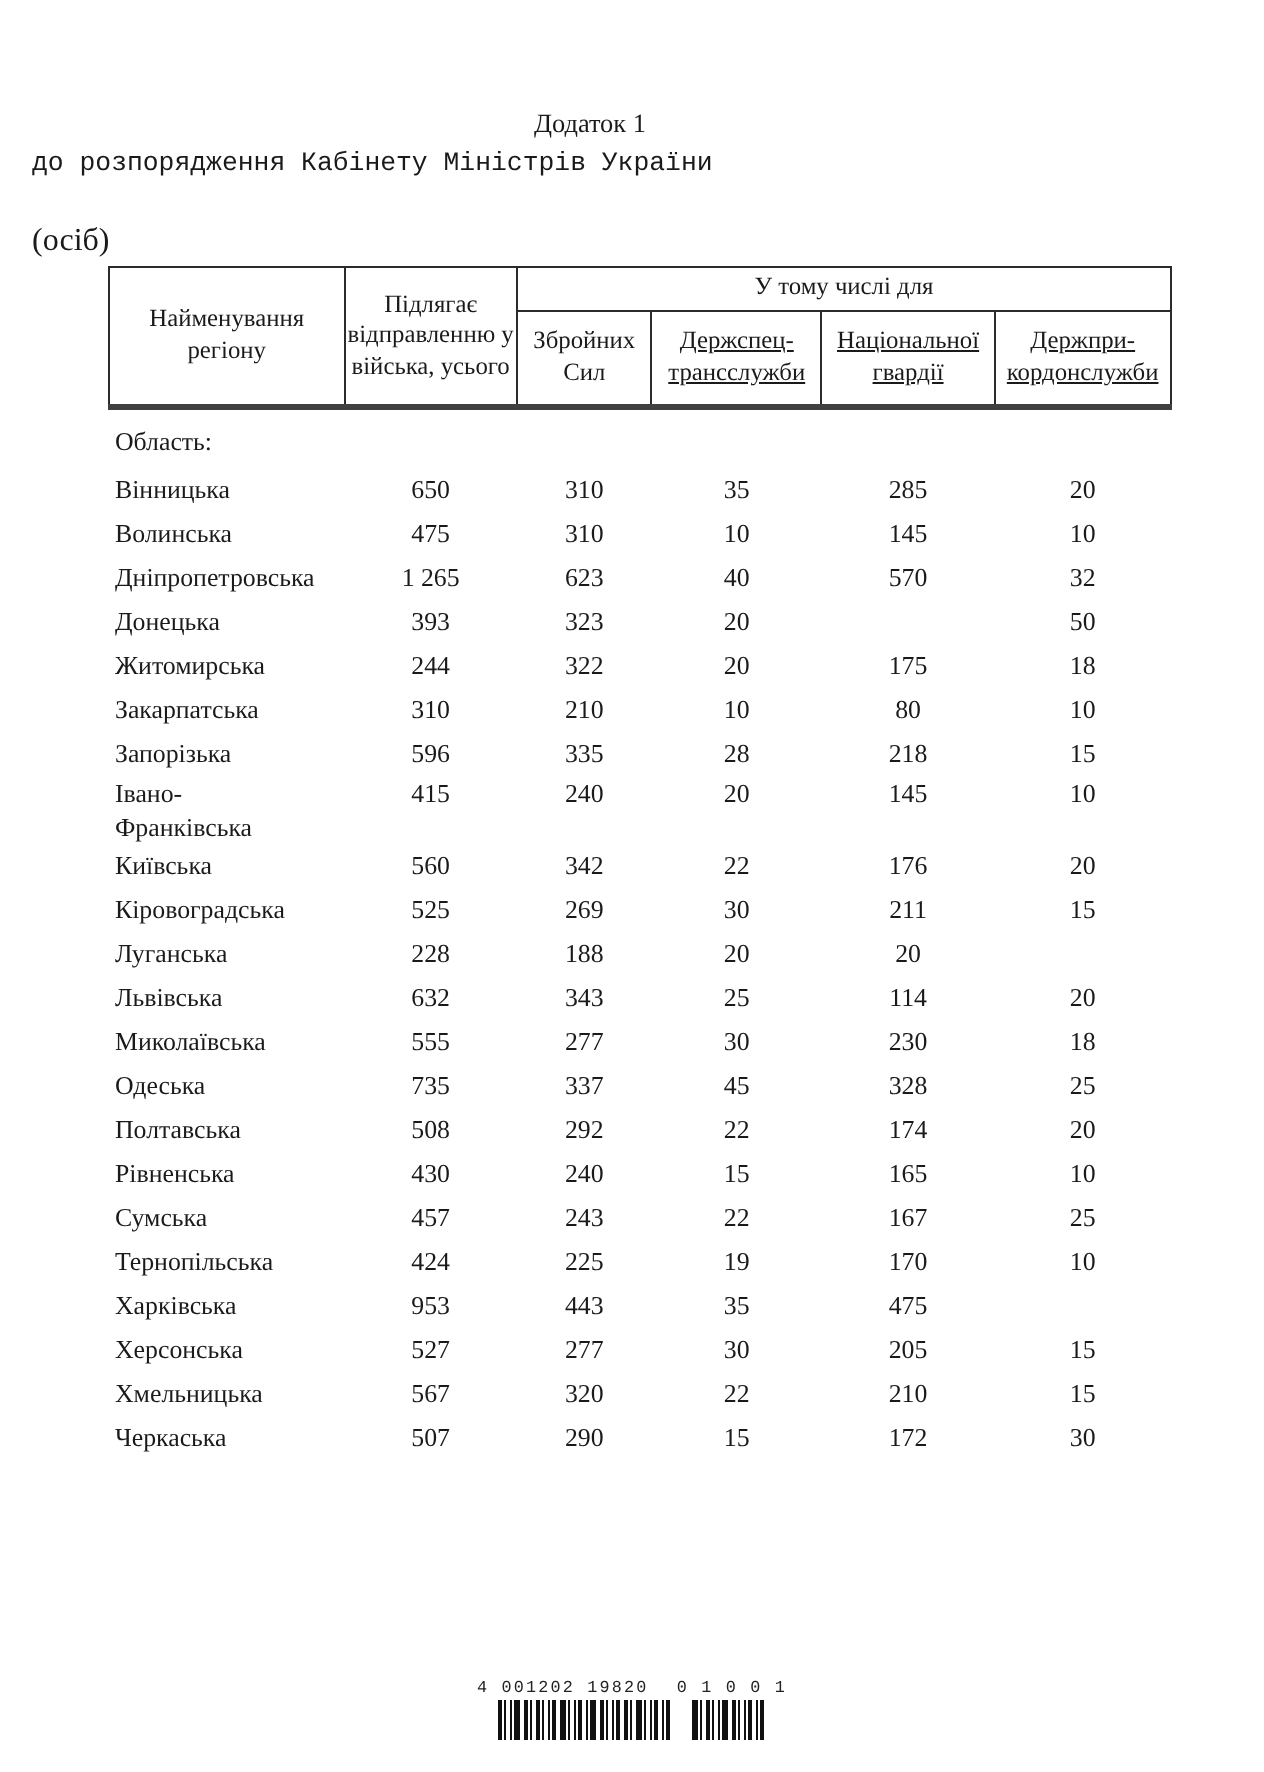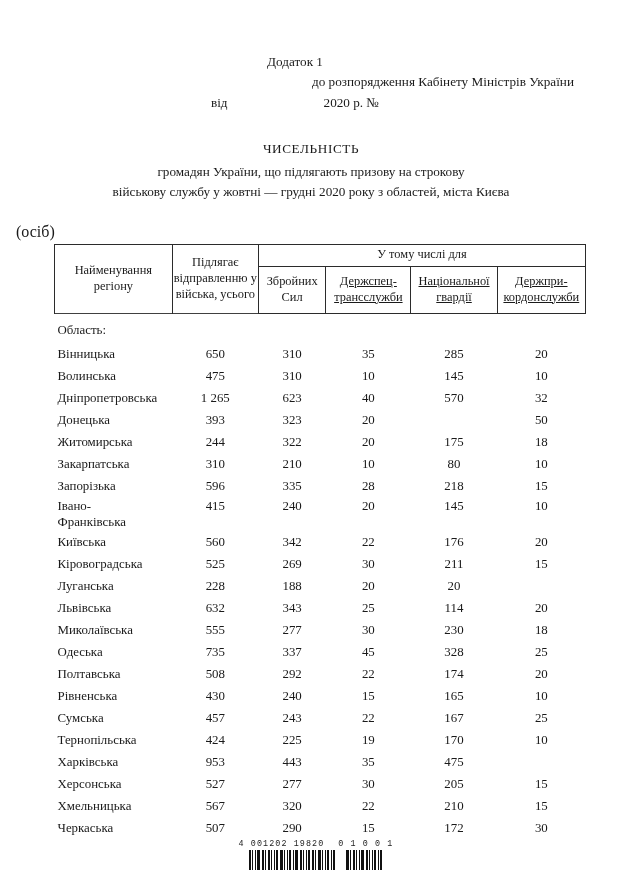--- a/index.html
+++ b/index.html
@@ -27,22 +27,23 @@
     margin-top: 36px;
     padding-right: 42px;
     text-align: center;
     font-size: 13.2px;
     line-height: 1.52;
   }
   .doc-header .line-appendix {
     text-align: center;
   }
   .doc-header .line-order {
-    text-align: right;
+    text-align: left;
     white-space: nowrap;
+    font-family: Liberation Mono, monospace;
   }
   .line-date {
     display: flex;
     justify-content: center;
     gap: 96px;
     margin-top: 1px;
   }
 
   
   .title-block {
@@ -137,21 +138,21 @@
   }
   tbody tr.section td {
     padding-top: 6px;
     padding-bottom: 2px;
   }
   tbody tr.tall td {
     vertical-align: top;
     height: 34px;
   }
   .hrule-top {
-    border-top: 1px solid #404040;
+    border-top: 3px solid #404040;
   }
 
   
   .barcode-area {
     position: absolute;
     left: 0;
     right: 0;
     bottom: 16px;
     display: flex;
     flex-direction: column;
@@ -182,31 +183,22 @@
   }
 </style>
 </head>
 <body>
 
 <div class="page">
 
   <div class="doc-header">
     <div class="line-appendix">Додаток 1</div>
     <div class="line-order">до розпорядження Кабінету Міністрів України</div>
-    <div class="line-date">
-      <span>від</span>
-      <span>2020 р. №</span>
-    </div>
   </div>
 
-  <div class="title-block">
-    <div class="title-main">ЧИСЕЛЬНІСТЬ</div>
-    <div class="title-sub">громадян України, що підлягають призову на строкову</div>
-    <div class="title-sub">військову службу у жовтні — грудні 2020 року з областей, міста Києва</div>
-  </div>
 
   <div class="units-row">(осіб)</div>
 
   <div class="table-wrap">
     <table class="main">
       <thead>
         <tr class="row-top">
           <th class="th-region" rowspan="2">Найменування
 регіону</th>
           <th class="th-total" rowspan="2">Підлягає

